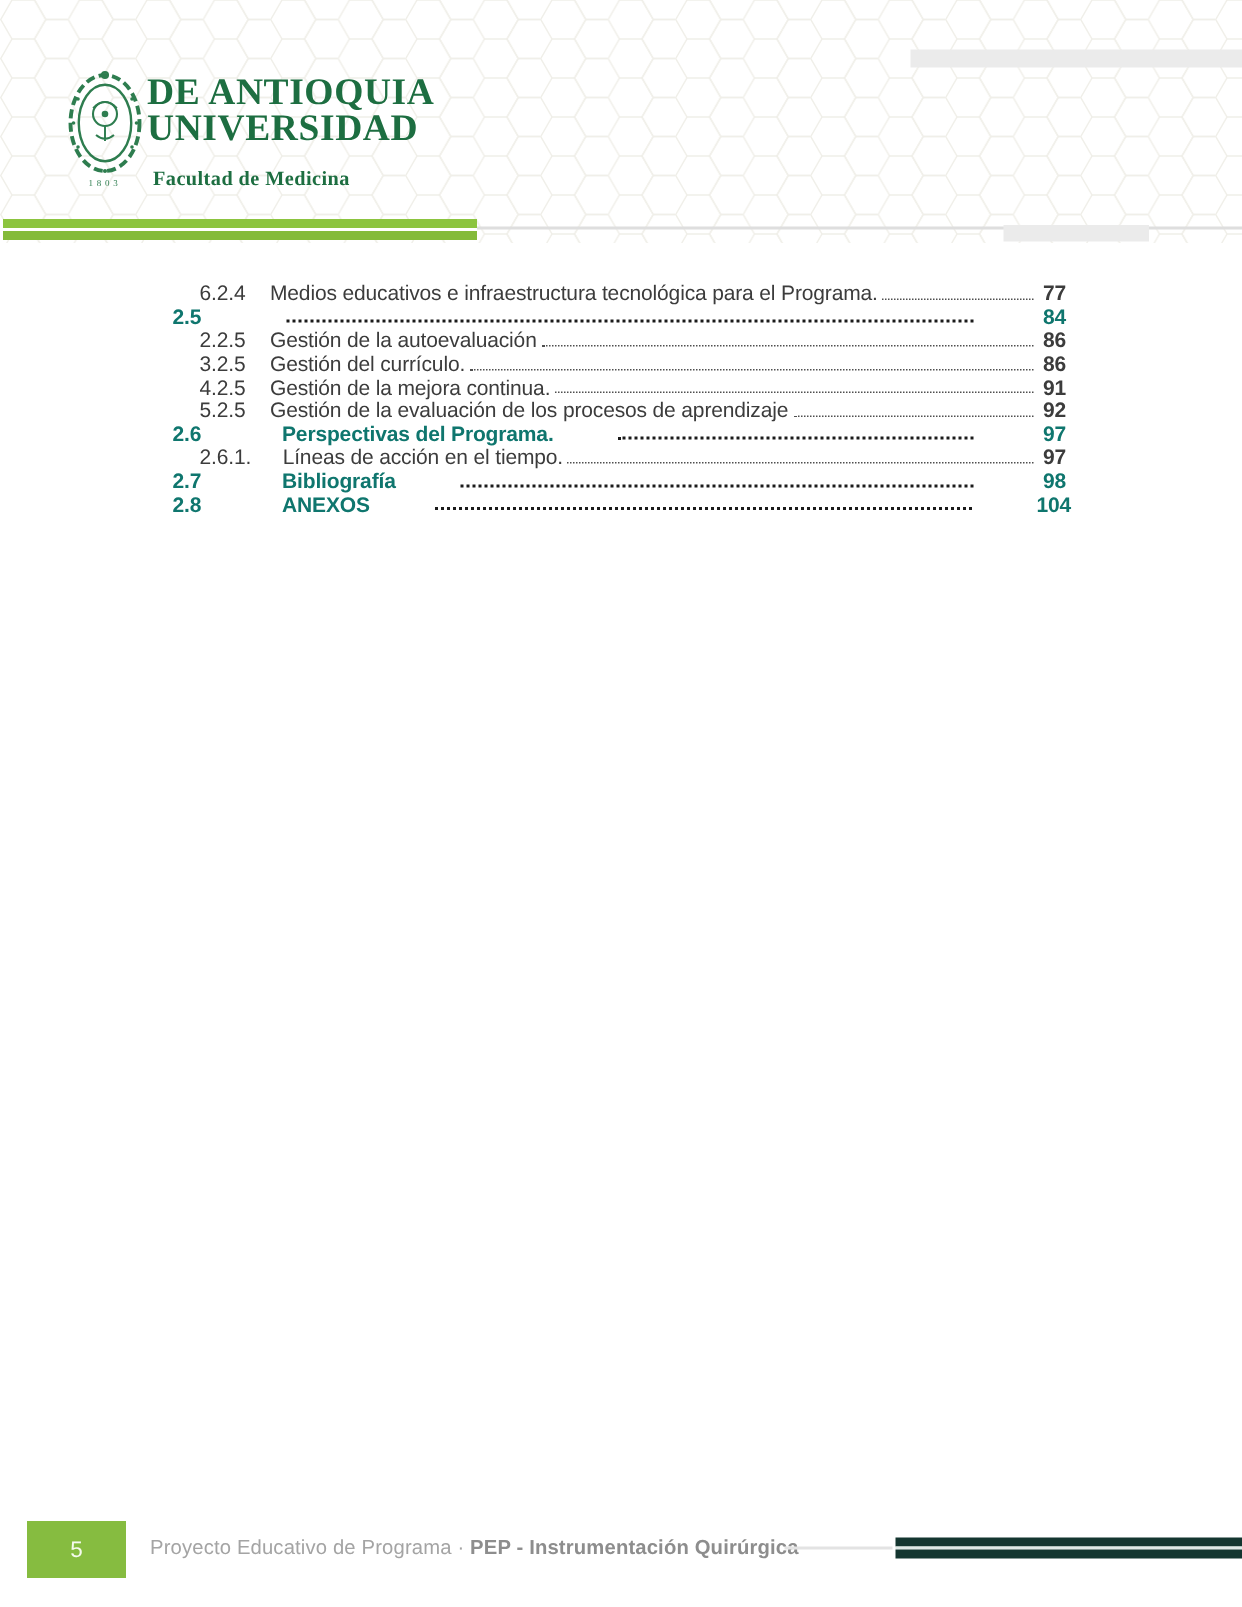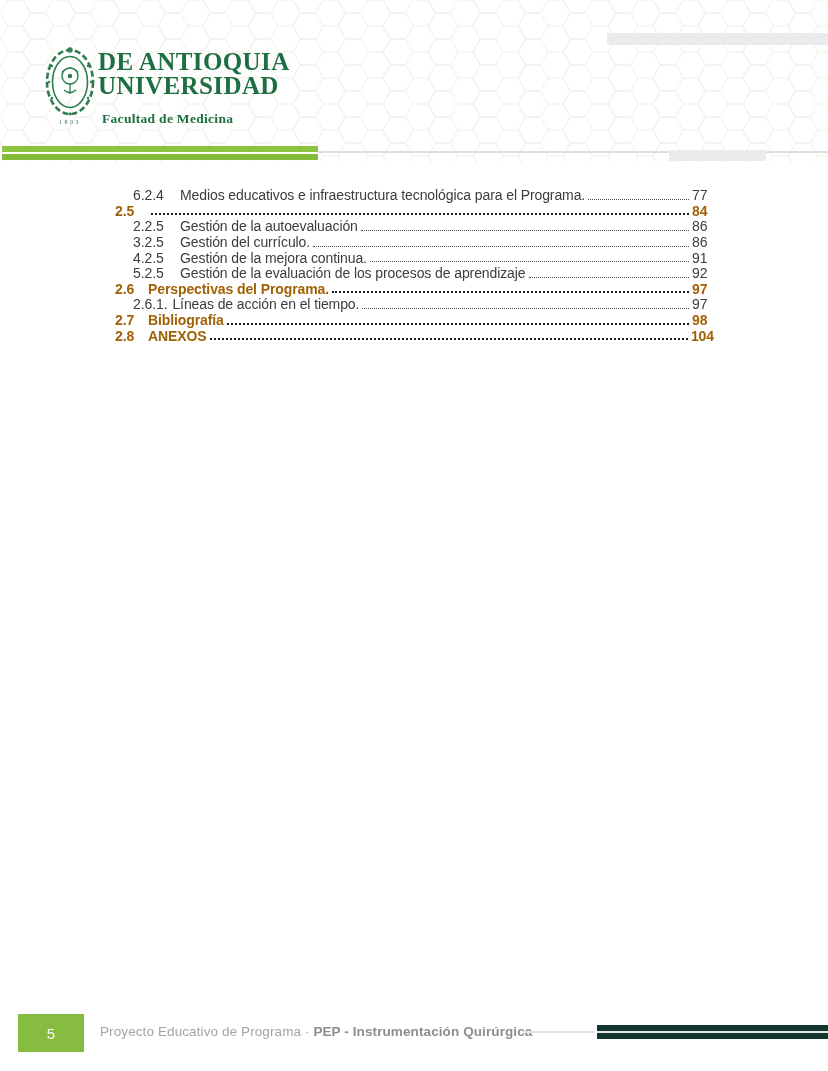--- a/index.html
+++ b/index.html
@@ -25,28 +25,28 @@
   .green-bar .gap{height:2px; background:#ffffff;}
   .green-bar .s2{height:6px; background:#84bb3a;}
   .header-rule{position:absolute; left:318px; top:151px; width:510px; height:2px; background:#dedede;}
   .deco-rect{position:absolute; left:669px; top:150px; width:97px; height:11px; background:#ebebeb;}
   
   .toc{position:absolute; left:115px; top:187px; width:599px;}
   .toc-row{
     display:flex; align-items:baseline; height:15.65px;
     font-size:14px; letter-spacing:-0.1px; color:#3c3c3c; white-space:nowrap;
   }
-  .toc-row.bold{font-weight:700; color:#a16207;}
+  .toc-row.bold{font-weight:700; color:#0f766e;gap:40px;}
   .toc-row.lvl1 .num{width:33px; flex:none;}
   .toc-row.lvl2{padding-left:18px;} .toc-row.lvl2 .num{width:47px; flex:none;}
-  .toc-row.lvl3{padding-left:18px;} .toc-row.lvl3 .num{margin-right:5px; flex:none;}
+  .toc-row.lvl3{padding-left:18px;} .toc-row.lvl3 .num{margin-right:21px; flex:none;}
   .toc-row .title{flex:none;}
   .toc-row .dots{flex:1; border-bottom:1.8px dotted #4f4f4f; align-self:flex-end; margin:0 3px 3px 3px;}
   .toc-row.bold .dots{border-bottom:2px dotted #1b1b1b;}
-  .toc-row .pg{flex:none; min-width:22px; text-align:left;}
+  .toc-row .pg{flex:none; min-width:22px; text-align:center;font-weight:bold;}
   
   .page-badge{
     position:absolute; left:18px; top:1014px; width:66px; height:38px;
     background:var(--footer-green,#86bc40); color:#f5faee;
     display:flex; align-items:center; justify-content:center;
     font-size:15px; font-weight:400;
   }
   .footer-caption{
     position:absolute; left:100px; top:1024px; font-size:13.5px; color:#a4a4a4;
     letter-spacing:0.1px; white-space:nowrap;

